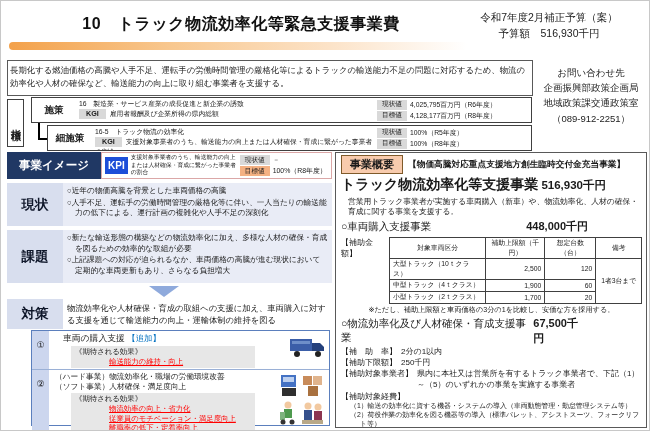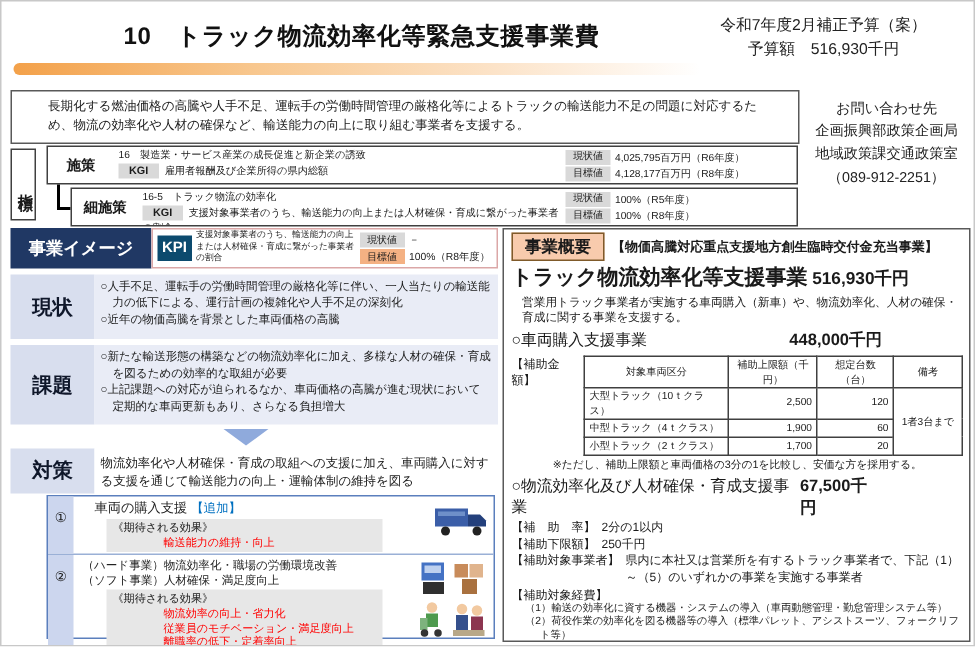--- a/index.html
+++ b/index.html
@@ -5,41 +5,41 @@
   html,body{margin:0;padding:0;background:#fff;}
   .page{position:relative;width:650px;height:431px;background:#fff;overflow:hidden;
         font-family:"Liberation Sans","DejaVu Sans",sans-serif;color:#1a1a1a;border:1px solid #c8c8c8;box-sizing:border-box;}
   
   .title{position:absolute;left:20px;top:13px;width:440px;text-align:center;font-size:16px;font-weight:bold;color:#111;letter-spacing:.5px;}
   .budget{position:absolute;left:452px;top:8px;width:192px;text-align:center;font-size:10.5px;line-height:1.55;color:#222;}
   .orange-bar{position:absolute;left:8px;top:41px;width:458px;height:8px;border-radius:4px;
       background:linear-gradient(90deg,#f3a14a 0%,#f8c78e 35%,#fce3c8 70%,rgba(255,255,255,0) 100%);}
   
   .obox{position:absolute;left:6px;top:59px;width:526px;height:36px;border:1.5px solid #595959;box-sizing:border-box;
-        padding:3px 24px;font-size:8.4px;line-height:1.5;}
+        padding:3px 2px;font-size:8.4px;line-height:1.5;}
   .contact{position:absolute;left:534px;top:64px;width:112px;text-align:center;font-size:9.5px;line-height:1.6;color:#222;}
   
   .ind-label{position:absolute;left:6px;top:98px;width:17px;height:48px;border:1.5px solid #404040;box-sizing:border-box;
       display:flex;align-items:center;justify-content:center;font-size:10px;font-weight:bold;writing-mode:vertical-rl;letter-spacing:2px;}
   .ind-row{position:absolute;border:1.2px solid #404040;box-sizing:border-box;display:flex;background:#fff;}
   .ind-row.policy{left:30px;top:96px;width:501px;height:26px;}
   .ind-row.subpolicy{left:46px;top:124px;width:485px;height:26px;}
   .conn{position:absolute;left:37px;top:122px;width:9px;height:15px;border-left:2.5px solid #000;border-bottom:2.5px solid #000;}
   .ind-rowlabel{width:44px;display:flex;align-items:center;justify-content:center;font-size:9.5px;font-weight:bold;}
   .ind-main{flex:1;padding:1px 3px;font-size:6.8px;line-height:1.45;overflow:hidden;}
   .kgi-badge{display:inline-block;background:#d9d9d9;font-size:7.2px;font-weight:bold;padding:0 7px;margin-right:4px;}
   .ind-vals{width:152px;display:flex;flex-direction:column;justify-content:center;gap:1px;font-size:6.8px;padding-right:2px;}
   .ind-vals .vrow{display:flex;align-items:center;gap:3px;}
   .vbadge{display:inline-block;width:30px;text-align:center;background:#d9d9d9;font-size:6.6px;padding:.5px 0;}
   .vbadge.orange{background:#f4b183;}
   
   .li-header{position:absolute;left:6px;top:151px;width:325px;height:27px;display:flex;align-items:stretch;}
   .li-title{background:#203864;color:#fff;font-weight:bold;font-size:11.5px;width:94px;display:flex;align-items:center;justify-content:center;}
   .kpi-wrap{flex:1;border:1px solid #dba7a7;display:flex;align-items:center;gap:3px;padding:1px 3px;background:#fff;}
-  .kpi-badge{background:#0c4a6e;color:#fff;font-weight:bold;font-size:10px;padding:3px 3px;}
+  .kpi-badge{background:#1d4ed8;color:#fff;font-weight:bold;font-size:10px;padding:3px 3px;}
   .kpi-text{font-size:5.8px;line-height:1.3;width:106px;color:#222;}
   .kpi-vals{display:flex;flex-direction:column;gap:1px;font-size:6.9px;flex:1;}
   .kpi-vals .vrow{display:flex;align-items:center;gap:3px;}
   
   .sec{position:absolute;display:flex;}
   .sec-label{width:56px;background:#d8deee;display:flex;align-items:center;justify-content:center;
              font-size:13.5px;font-weight:bold;color:#0f172a;text-align:center;}
   .sec-body{flex:1;background:#e9ecf6;font-size:7.7px;line-height:1.38;padding:3px 4px 2px 4px;}
   .sec-body .bullet{padding-left:8px;text-indent:-8px;margin-bottom:1px;}
   .sec.genjo{left:6px;top:182px;width:325px;height:43px;}
@@ -49,21 +49,21 @@
   .sec.taisaku .sec-body{background:#fff;font-size:8.3px;display:flex;align-items:center;}
   
   .mbox{position:absolute;left:30px;top:329px;width:299px;height:96px;border:1.3px solid #5b7fbd;box-sizing:border-box;display:flex;flex-direction:column;background:#fff;}
   .m-row{display:flex;flex:1;}
   .m-row.first{border-bottom:1px solid #9ab0d6;flex:0 0 38px;}
   .m-no{width:17px;background:#ccd6ee;font-size:9px;display:flex;justify-content:center;padding-top:9px;}
   .m-content{flex:1;position:relative;padding:2px 2px 1px 6px;}
   .m-title{font-size:8.8px;color:#222;margin-left:8px;}
   .m-tag{color:#0070c0;font-size:8.4px;}
   .effect-box{background:#e7e7e7;margin:1px 0 0 16px;width:176px;padding:1px 4px 2px 4px;font-size:7.4px;line-height:1.3;}
-  .effect-red{color:#f00;margin-left:6px;padding-left:28px;}
+  .effect-red{color:#f00;text-decoration:underline;margin-left:6px;padding-left:28px;}
   .m-icon{position:absolute;right:4px;top:4px;}
   .m-line{font-size:7.7px;line-height:1.3;color:#222;}
   
   .rpanel{position:absolute;left:334px;top:151px;width:312px;height:276px;border:1.2px solid #595959;box-sizing:border-box;
           padding:2px 4px 0 5px;overflow:hidden;}
   .rp-head{display:flex;align-items:center;gap:5px;margin-bottom:2px;}
   .rp-title{background:#f8cbad;border:1.2px solid #7f5a2a;font-size:11px;font-weight:bold;padding:1px 8px;}
   .rp-tag{font-size:8.7px;font-weight:bold;}
   .prog-row{display:flex;align-items:baseline;margin-top:1px;}
   .prog-title{font-size:14px;font-weight:bold;}
@@ -166,22 +166,22 @@
           <span class="vbadge orange">目標値</span>
           <span>100%（R8年度）</span>
         </span>
       </span>
     </div>
   </div>
 
   <div class="sec genjo">
     <div class="sec-label">現状</div>
     <div class="sec-body">
+      <div class="bullet">○近年の物価高騰を背景とした車両価格の高騰</div>
       <div class="bullet">○人手不足、運転手の労働時間管理の厳格化等に伴い、一人当たりの輸送能力の低下による、運行計画の複雑化や人手不足の深刻化</div>
-      <div class="bullet">○近年の物価高騰を背景とした車両価格の高騰</div>
     </div>
   </div>
 
   <div class="sec kadai">
     <div class="sec-label">課題</div>
     <div class="sec-body">
       <div class="bullet">○新たな輸送形態の構築などの物流効率化に加え、多様な人材の確保・育成を図るための効率的な取組が必要</div>
       <div class="bullet">○上記課題への対応が迫られるなか、車両価格の高騰が進む現状において定期的な車両更新もあり、さらなる負担増大</div>
     </div>
   </div>

